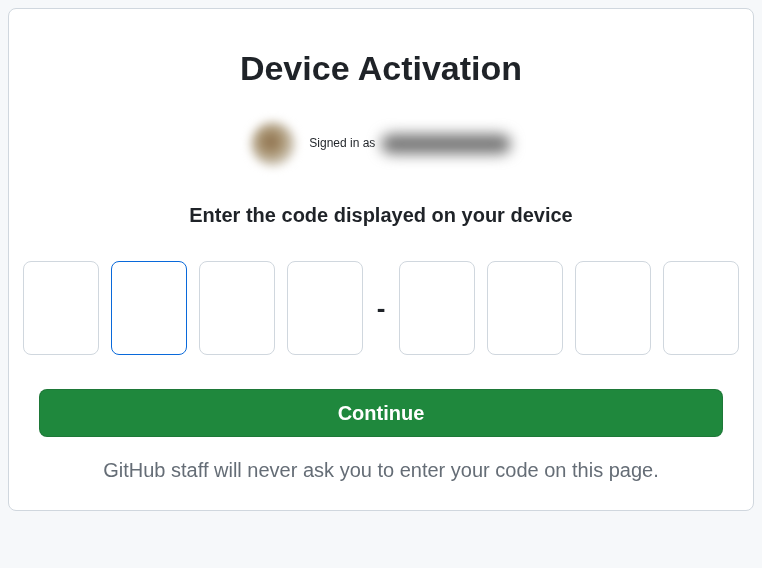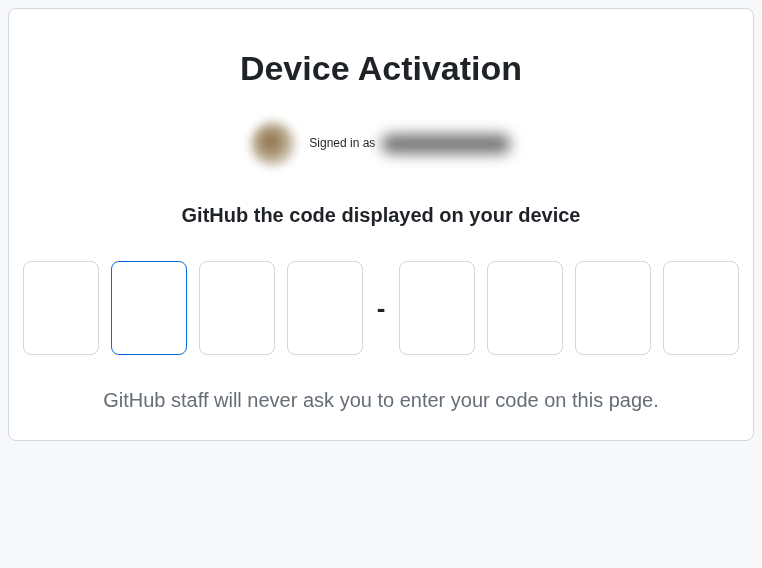--- a/index.html
+++ b/index.html
@@ -115,29 +115,30 @@
   <h1 class="title">Device Activation</h1>
 
   <div class="signed-row">
     <div class="avatar"></div>
     <div class="signed-text">
       <span>Signed in as</span>
       <span class="user-blur"></span>
     </div>
   </div>
 
-  <div class="instruction">GitHub the code displayed on your device</div>
+  <div class="instruction">Enter the code displayed on your device</div>
 
   <div class="code-row">
     <input class="code-input" maxlength="1" value="" style="">
     <input class="code-input focused" maxlength="1" value="" style="">
     <input class="code-input" maxlength="1" value="" style="">
     <input class="code-input" maxlength="1" value="" style="">
     <span class="dash">-</span>
     <input class="code-input" maxlength="1" value="" style="">
     <input class="code-input" maxlength="1" value="" style="">
     <input class="code-input" maxlength="1" value="" style="">
     <input class="code-input" maxlength="1" value="" style="">
   </div>
 
+  <button class="continue-btn">Continue</button>
 
   <div class="footer-note">GitHub staff will never ask you to enter your code on this page.</div>
 </div>
 
 </body></html>

